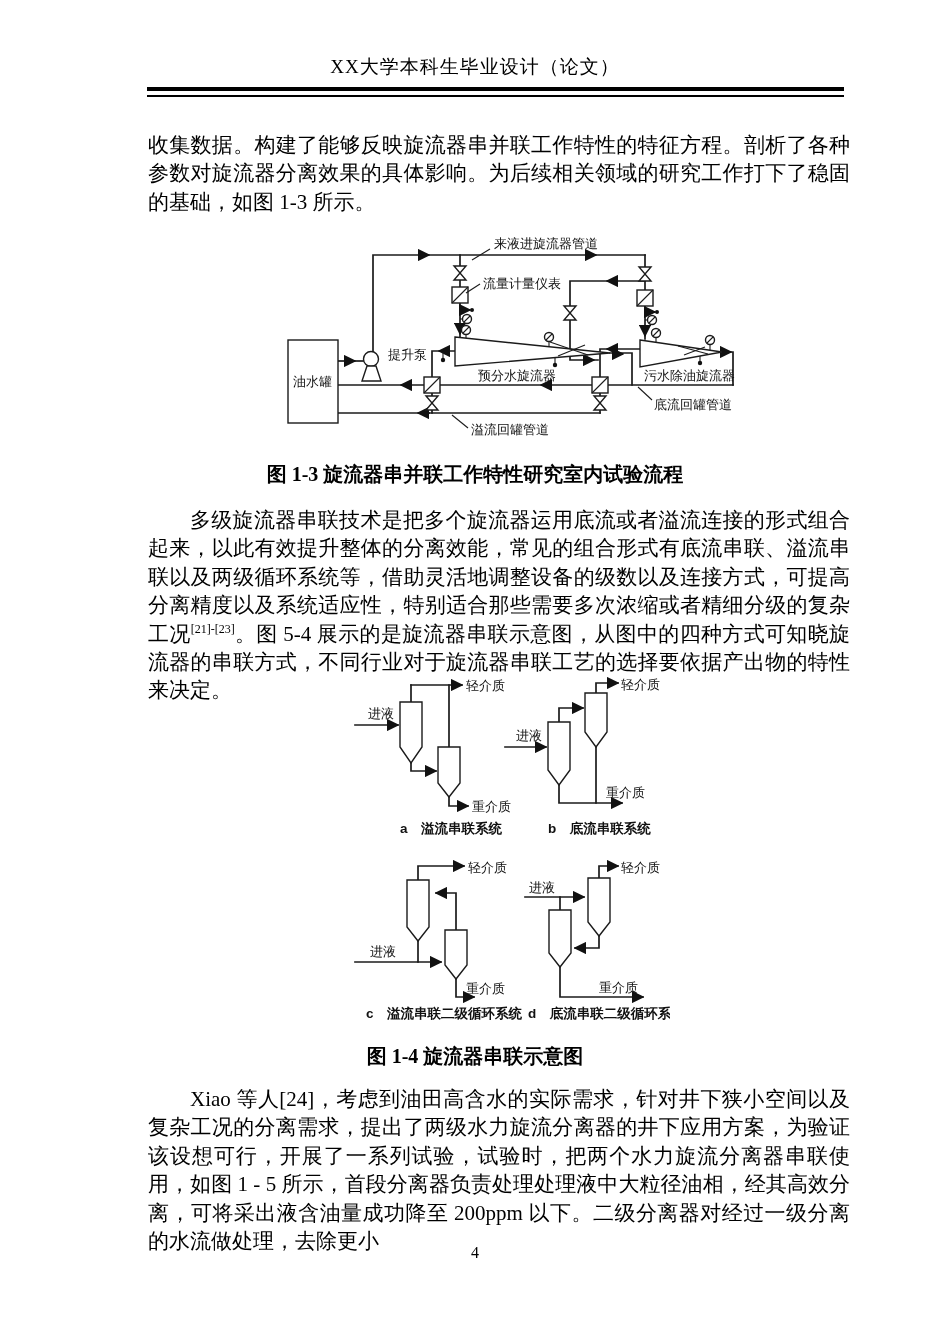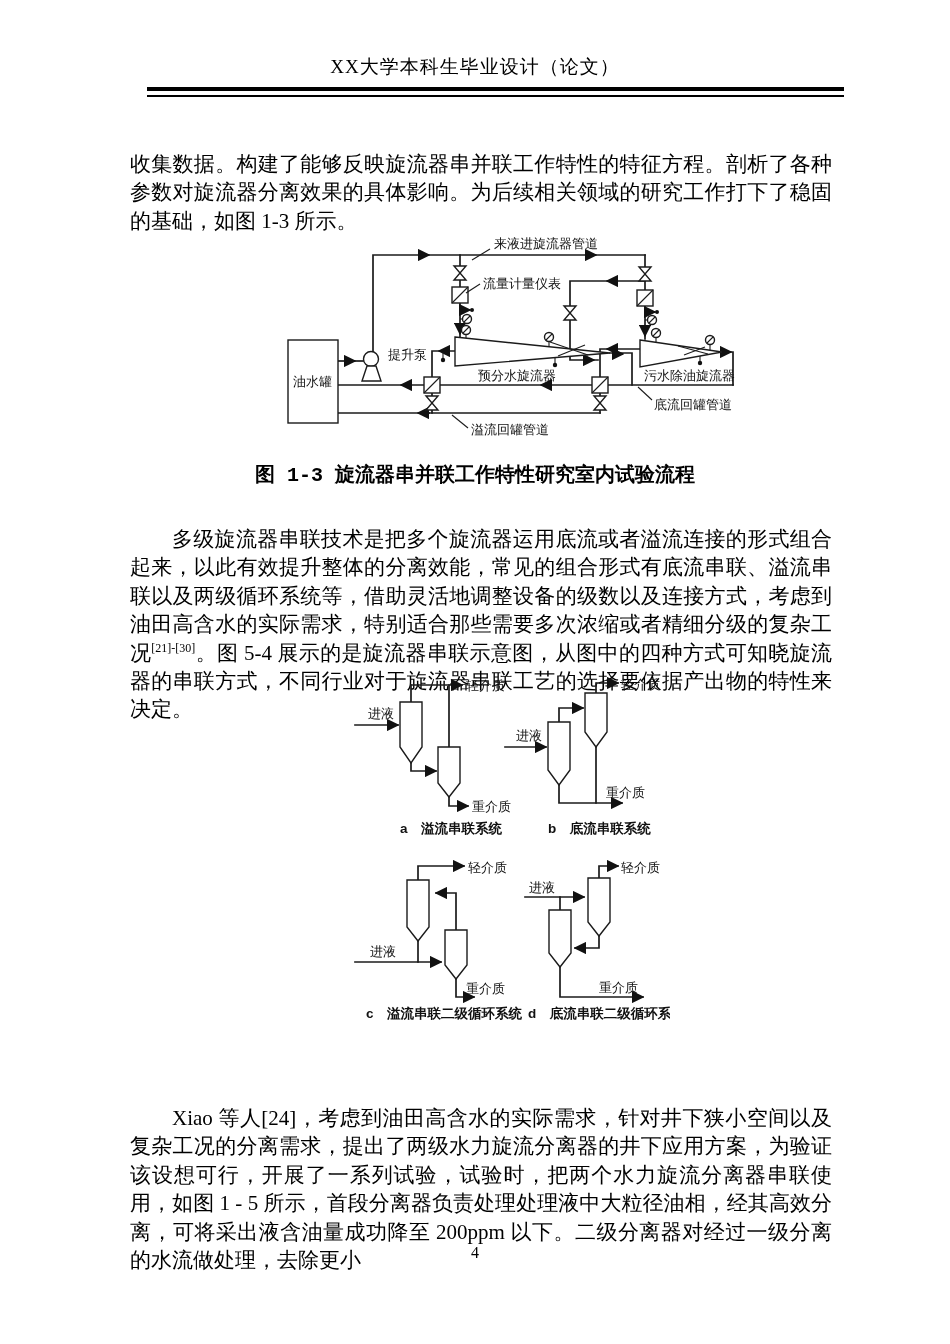--- a/index.html
+++ b/index.html
@@ -2,28 +2,28 @@
 <html><head>
 <meta charset="utf-8">
 <style>
   html,body{margin:0;padding:0;background:#ffffff;}
   .page{position:relative;width:950px;height:1344px;background:#fff;color:#000;
         font-family:"Liberation Serif","DejaVu Serif",serif;overflow:hidden;}
   .header-title{position:absolute;top:54px;left:0;width:100%;text-align:center;
         font-size:19px;letter-spacing:1px;}
   .header-rule{position:absolute;top:87px;left:147px;width:697px;height:4px;
         border-top:4px solid #000;border-bottom:2px solid #000;}
-  .para{position:absolute;left:130px;width:702px;font-size:21px;line-height:28.4px;
-        text-align:justify;text-justify:inter-ideograph;margin-top:19px;}
+  .para{position:absolute;left:148px;width:702px;font-size:21px;line-height:28.4px;
+        text-align:justify;text-justify:inter-ideograph;}
   .p1{top:131px;}
   .p2{top:506px;text-indent:2em;}
   .p3{top:1085px;text-indent:2em;font-family:Liberation Serif, serif;}
   .para sup{font-size:12px;line-height:0;}
   .caption{position:absolute;left:0;width:100%;text-align:center;font-weight:bold;
-        font-family:Liberation Mono, monospace;font-size:20px;}
+        font-family:Liberation Serif, serif;font-size:20px;}
   .cap13{top:461px;}
   .cap14{top:1043px;}
   .pagenum{position:absolute;top:1244px;left:0;width:100%;text-align:center;font-size:16px;}
   svg{position:absolute;}
   .fig13{left:280px;top:225px;}
   .fig14{left:330px;top:660px;}
   .pl{stroke:#1b1b1b;stroke-width:1.7;fill:none;stroke-linecap:square;}
   .ldr{stroke:#1b1b1b;stroke-width:1.1;fill:none;}
   .sym{stroke:#1b1b1b;stroke-width:1.4;fill:#ffffff;}
   .dot{fill:#111;stroke:none;}
@@ -163,21 +163,21 @@
     <text class="flabel" x="293" y="383">油水罐</text>
     <text class="flabel" x="478" y="377">预分水旋流器</text>
     <text class="flabel" x="644" y="377">污水除油旋流器</text>
     <text class="flabel" x="654" y="406">底流回罐管道</text>
     <text class="flabel" x="471" y="431">溢流回罐管道</text>
   </svg>
 
   <div class="caption cap13">图 1-3  旋流器串并联工作特性研究室内试验流程</div>
 
   <div class="para p2">
-    <span>多级旋流器串联技术是把多个旋流器运用底流或者溢流连接的形式组合起来，以此有效提升整体的分离效能，常见的组合形式有底流串联、溢流串联以及两级循环系统等，借助灵活地调整设备的级数以及连接方式，考虑到油田高含水的实际需求，特别适合那些需要多次浓缩或者精细分级的复杂工况</span><sup>[21]-[30]</sup><span>。图 5-4 展示的是旋流器串联示意图，从图中的四种方式可知晓旋流器的串联方式，不同行业对于旋流器串联工艺的选择要依据产出物的特性来决定。</span>
+    <span>多级旋流器串联技术是把多个旋流器运用底流或者溢流连接的形式组合起来，以此有效提升整体的分离效能，常见的组合形式有底流串联、溢流串联以及两级循环系统等，借助灵活地调整设备的级数以及连接方式，可提高分离精度以及系统适应性，特别适合那些需要多次浓缩或者精细分级的复杂工况</span><sup>[21]-[23]</sup><span>。图 5-4 展示的是旋流器串联示意图，从图中的四种方式可知晓旋流器的串联方式，不同行业对于旋流器串联工艺的选择要依据产出物的特性来决定。</span>
   </div>
 
   <svg class="fig14" width="340" height="380" viewBox="330 660 340 380">
 
     <g>
       <path class="pl" d="M355,725 H398" marker-end="url(#arr)"></path>
       <path class="pl" d="M411,702 V685"></path>
       <path class="pl" d="M449,747 V685"></path>
       <path class="pl" d="M411,685 H462" marker-end="url(#arr)"></path>
       <path class="pl" d="M411,763 V771 H436" marker-end="url(#arr)"></path>
@@ -226,20 +226,21 @@
       <path class="pl" d="M560,967 V997 H643" marker-end="url(#arr)"></path>
       <polygon class="sym" points="549,910 571,910 571,953 560,967 549,953"></polygon>
       <polygon class="sym" points="588,878 610,878 610,922 599,936 588,922"></polygon>
       <text class="flabel" x="529" y="892">进液</text>
       <text class="flabel" x="621" y="872">轻介质</text>
       <text class="flabel" x="599" y="992">重介质</text>
       <text class="fsub" x="528" y="1018">d　底流串联二级循环系统</text>
     </g>
   </svg>
 
+  <div class="caption cap14">图 1-4  旋流器串联示意图</div>
 
   <div class="para p3">
     <span>Xiao 等人[24]，考虑到油田高含水的实际需求，针对井下狭小空间以及复杂工况的分离需求，提出了两级水力旋流分离器的井下应用方案，为验证该设想可行，开展了一系列试验，试验时，把两个水力旋流分离器串联使用，如图 1 - 5 所示，首段分离器负责处理处理液中大粒径油相，经其高效分离，可将采出液含油量成功降至 200ppm 以下。二级分离器对经过一级分离的水流做处理，去除更小</span>
   </div>
 
   <div class="pagenum">4</div>
 
 </div>
 
 </body></html>

